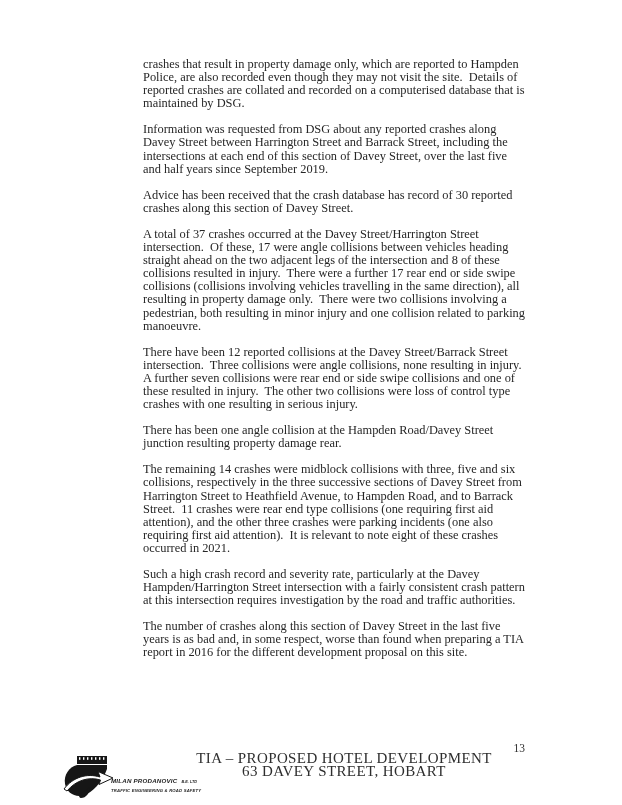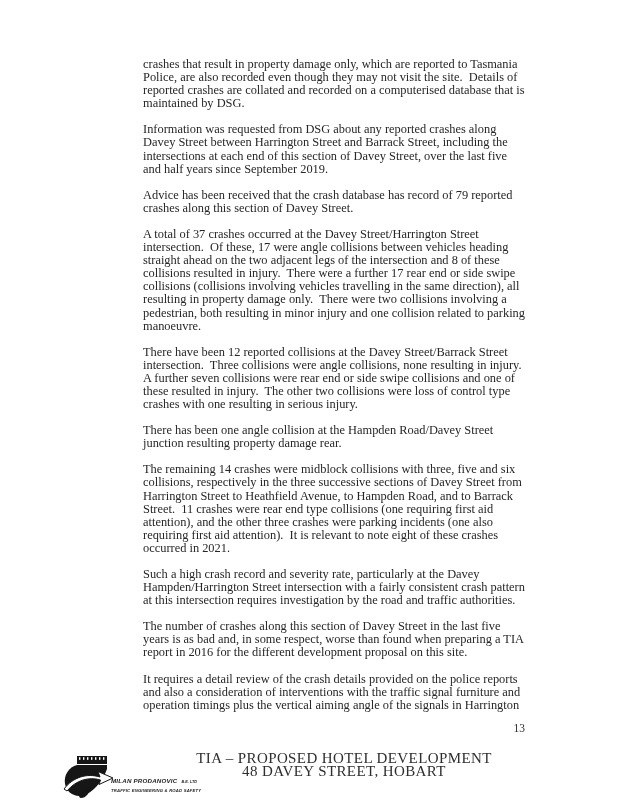--- a/index.html
+++ b/index.html
@@ -25,21 +25,21 @@
   .body-text p {
     margin: 0 0 13px 0;
     font-size: 12.4px;
     line-height: 13.1px;
     white-space: pre-wrap;
     text-align: left;
   }
   .page-number {
     position: absolute;
     right: 97px;
-    top: 722px;
+    top: 742px;
     font-size: 11.5px;
     color: #2e2e2e;
   }
   .footer-title {
     position: absolute;
     left: 194px;
     top: 752px;
     width: 300px;
     text-align: center;
     font-size: 15px;
@@ -87,37 +87,36 @@
     letter-spacing: 0.2px;
     margin-top: 0.5px;
   }
 </style>
 </head>
 <body>
 
 <div class="page">
 
   <div class="body-text">
-    <p>crashes that result in property damage only, which are reported to Tasmania Police, are also recorded even though they may not visit the site.  Details of reported crashes are collated and recorded on a computerised database that is maintained by DSG.</p>
+    <p>crashes that result in property damage only, which are reported to Hampden Police, are also recorded even though they may not visit the site.  Details of reported crashes are collated and recorded on a computerised database that is maintained by DSG.</p>
     <p>Information was requested from DSG about any reported crashes along Davey Street between Harrington Street and Barrack Street, including the intersections at each end of this section of Davey Street, over the last five and half years since September 2019.</p>
-    <p>Advice has been received that the crash database has record of 79 reported crashes along this section of Davey Street.</p>
+    <p>Advice has been received that the crash database has record of 30 reported crashes along this section of Davey Street.</p>
     <p>A total of 37 crashes occurred at the Davey Street/Harrington Street intersection.  Of these, 17 were angle collisions between vehicles heading straight ahead on the two adjacent legs of the intersection and 8 of these collisions resulted in injury.  There were a further 17 rear end or side swipe collisions (collisions involving vehicles travelling in the same direction), all resulting in property damage only.  There were two collisions involving a pedestrian, both resulting in minor injury and one collision related to parking manoeuvre.</p>
     <p>There have been 12 reported collisions at the Davey Street/Barrack Street intersection.  Three collisions were angle collisions, none resulting in injury.  A further seven collisions were rear end or side swipe collisions and one of these resulted in injury.  The other two collisions were loss of control type crashes with one resulting in serious injury.</p>
     <p>There has been one angle collision at the Hampden Road/Davey Street junction resulting property damage rear.</p>
     <p>The remaining 14 crashes were midblock collisions with three, five and six collisions, respectively in the three successive sections of Davey Street from Harrington Street to Heathfield Avenue, to Hampden Road, and to Barrack Street.  11 crashes were rear end type collisions (one requiring first aid attention), and the other three crashes were parking incidents (one also requiring first aid attention).  It is relevant to note eight of these crashes occurred in 2021.</p>
     <p>Such a high crash record and severity rate, particularly at the Davey Hampden/Harrington Street intersection with a fairly consistent crash pattern at this intersection requires investigation by the road and traffic authorities.</p>
     <p>The number of crashes along this section of Davey Street in the last five years is as bad and, in some respect, worse than found when preparing a TIA report in 2016 for the different development proposal on this site.</p>
-    <p>It requires a detail review of the crash details provided on the police reports and also a consideration of interventions with the traffic signal furniture and operation timings plus the vertical aiming angle of the signals in Harrington</p>
   </div>
 
   <div class="page-number">13</div>
 
   <div class="footer-title">
     <div>TIA – PROPOSED HOTEL DEVELOPMENT</div>
-    <div>48 DAVEY STREET, HOBART</div>
+    <div>63 DAVEY STREET, HOBART</div>
   </div>
 
   <div class="footer-logo">
     <svg class="logo-art" width="52" height="46" viewBox="0 0 52 46">
 
       <rect x="14" y="0" width="30" height="8" fill="#161616"></rect>
       <rect x="16" y="1.2" width="1.4" height="2.6" fill="#ffffff"></rect>
       <rect x="20" y="1.2" width="1.4" height="2.6" fill="#ffffff"></rect>
       <rect x="24" y="1.2" width="1.4" height="2.6" fill="#ffffff"></rect>
       <rect x="28" y="1.2" width="1.4" height="2.6" fill="#ffffff"></rect>

